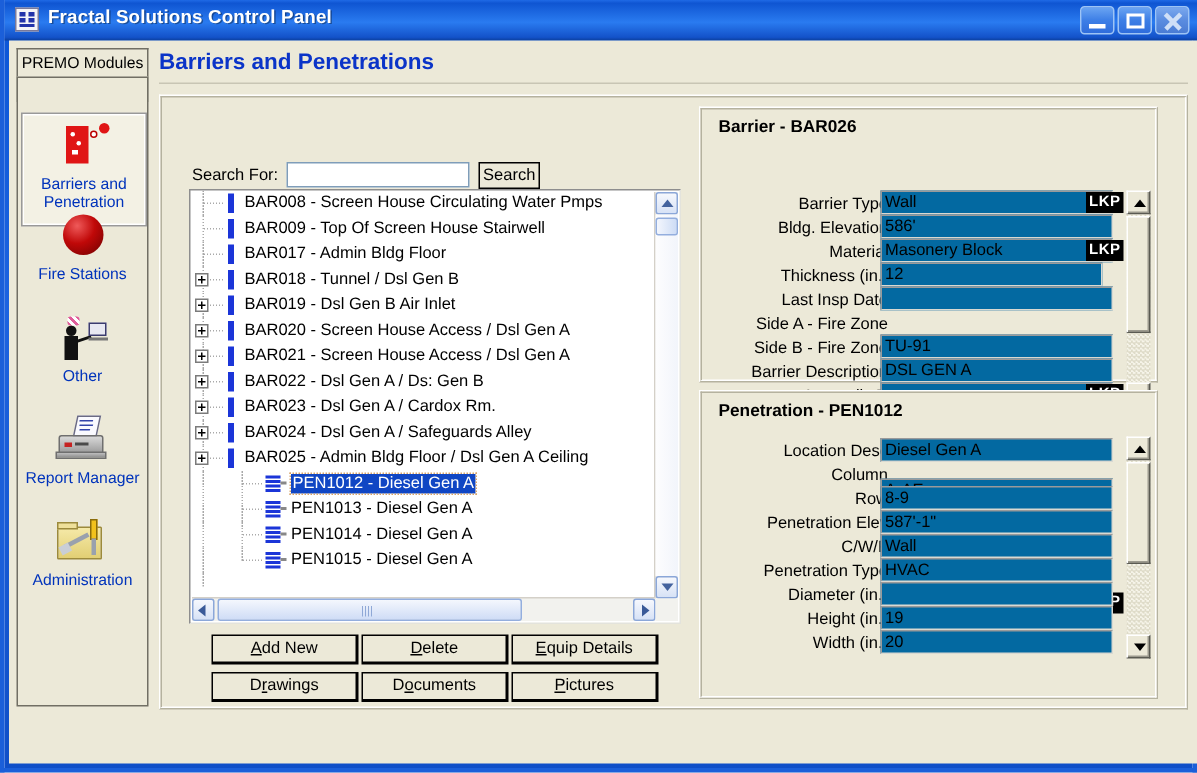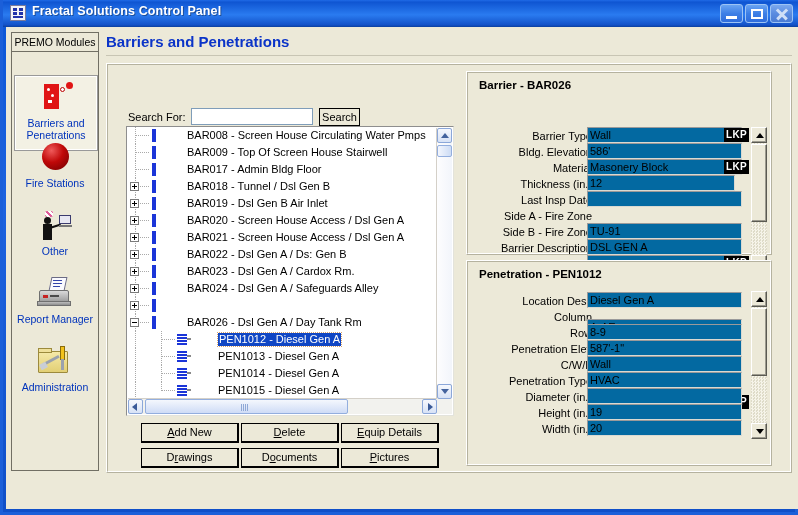--- a/index.html
+++ b/index.html
@@ -149,21 +149,21 @@
   .plus .h{left:1px;top:3px;width:5px;height:1px;}
   .plus .v{left:3px;top:1px;width:1px;height:5px;}
   .bar-icon{
     position:absolute;width:4px;height:13px;background:#1b35d8;top:2px;
   }
   .pen-icon{
     position:absolute;top:3px;width:14px;height:11px;
   }
   .pen-icon .s{position:absolute;left:0;width:10px;height:2px;background:#1b35d8;}
   .pen-icon .dot{position:absolute;left:10px;top:4px;width:4px;height:2px;background:#888;}
-  .tlabel{position:absolute;top:2px;font-size:11px;color:#000;line-height:13px;margin-left:24px;}
+  .tlabel{position:absolute;top:2px;font-size:11px;color:#000;line-height:13px;}
   .tlabel.sel{
     background:#1046c4;color:#ffffff;padding:0 1px;
     outline:1px dotted #d7a36a;
   }
 
   
   .sb-v{
     position:absolute;right:1px;top:1px;width:15px;bottom:16px;
     background:#f2f2ee;border-left:1px solid #d4d0c8;
   }
@@ -297,21 +297,21 @@
       <div class="side-item sel" style="top:3px;height:74px;margin-top:20px;">
         <span class="side-icon">
           <span style="position:absolute;left:8px;top:3px;width:15px;height:25px;background:#e01515;"></span>
           <span style="position:absolute;left:11px;top:7px;width:3px;height:3px;background:#fff;border-radius:50%;"></span>
           <span style="position:absolute;left:15px;top:13px;width:3px;height:3px;background:#fff;border-radius:50%;"></span>
           <span style="position:absolute;left:12px;top:19px;width:4px;height:3px;background:#fff;"></span>
           <span style="position:absolute;left:24px;top:6px;width:5px;height:5px;background:#fff;border:1px solid #b00;border-radius:50%;box-sizing:border-box;"></span>
           <span style="position:absolute;left:30px;top:1px;width:7px;height:7px;background:#e01515;border-radius:50%;"></span>
         </span>
         <span class="side-label">Barriers and</span>
-        <span class="side-label" style="margin-top:-3px;">Penetrations</span>
+        <span class="side-label" style="margin-top:-3px;">Penetration</span>
       </div>
 
       <div class="side-item" style="top:84px;height:58px;">
         <span class="side-icon">
           <span style="position:absolute;left:7px;top:2px;width:27px;height:27px;border-radius:50%;background:radial-gradient(circle at 35% 28%,#ef5a5a 0%,#c00808 45%,#6b0000 100%);"></span>
         </span>
         <span class="side-label">Fire Stations</span>
       </div>
 
       <div class="side-item" style="top:152px;height:58px;">
@@ -457,31 +457,23 @@
           <div class="tlabel" style="left:36px;">BAR024 - Dsl Gen A / Safeguards Alley</div>
         </div>
         <div class="trow">
           <div class="dashv"></div>
             <div class="dashh" style="left:13px;width:9px;"></div>
           <div class="plus">
               <i class="h"></i>
               <i class="v"></i>
             </div>
           <div class="bar-icon" style="left:25px;"></div>
-        </div>
-
-        <div class="trow">
-          <div class="dashv"></div>
-            <div class="dashh" style="left:13px;width:9px;"></div>
-          <div class="plus">
-              <i class="h"></i>
-            </div>
-          <div class="bar-icon" style="left:25px;"></div>
-          <div class="tlabel" style="left:36px;">BAR026 - Dsl Gen A / Day Tank Rm</div>
-        </div>
+          <div class="tlabel" style="left:36px;">BAR025 - Admin Bldg Floor / Dsl Gen A Ceiling</div>
+        </div>
+
 
         <div class="trow">
           <div class="dashv"></div>
           <div class="dashv" style="left:34px;"></div>
           <div class="dashh" style="left:35px;width:13px;"></div>
           <div class="pen-icon" style="left:50px;">
             <span class="s" style="top:0;"></span>
               <span class="s" style="top:3px;"></span>
             <span class="s" style="top:6px;"></span>
               <span class="s" style="top:9px;"></span>

